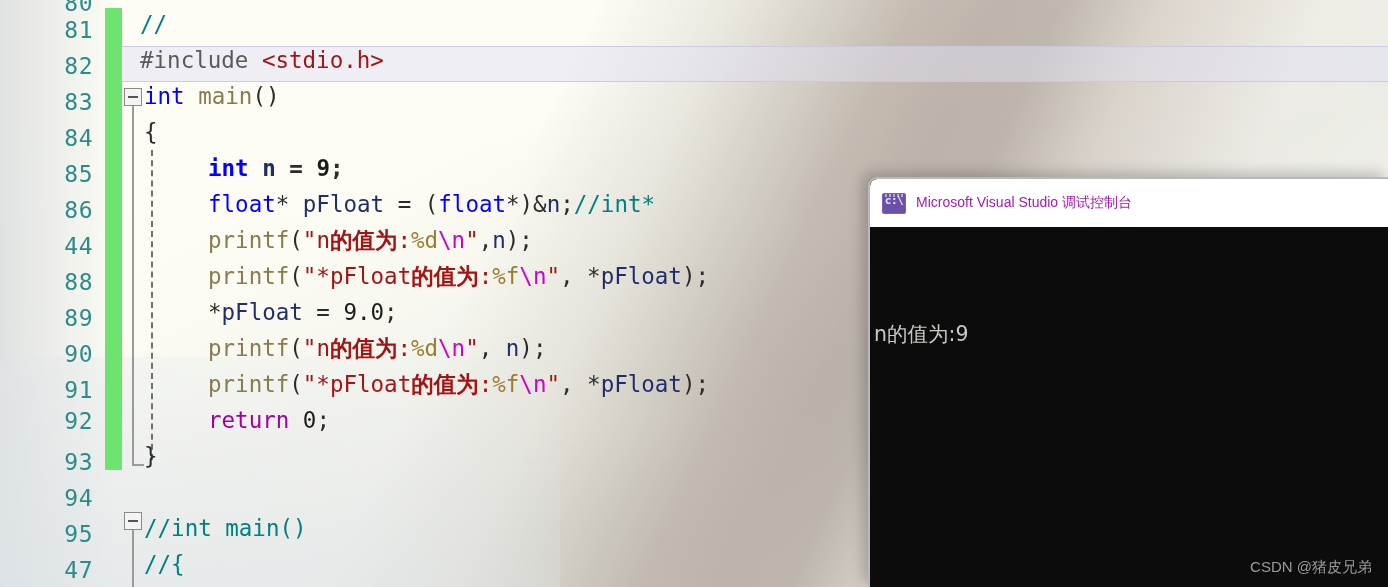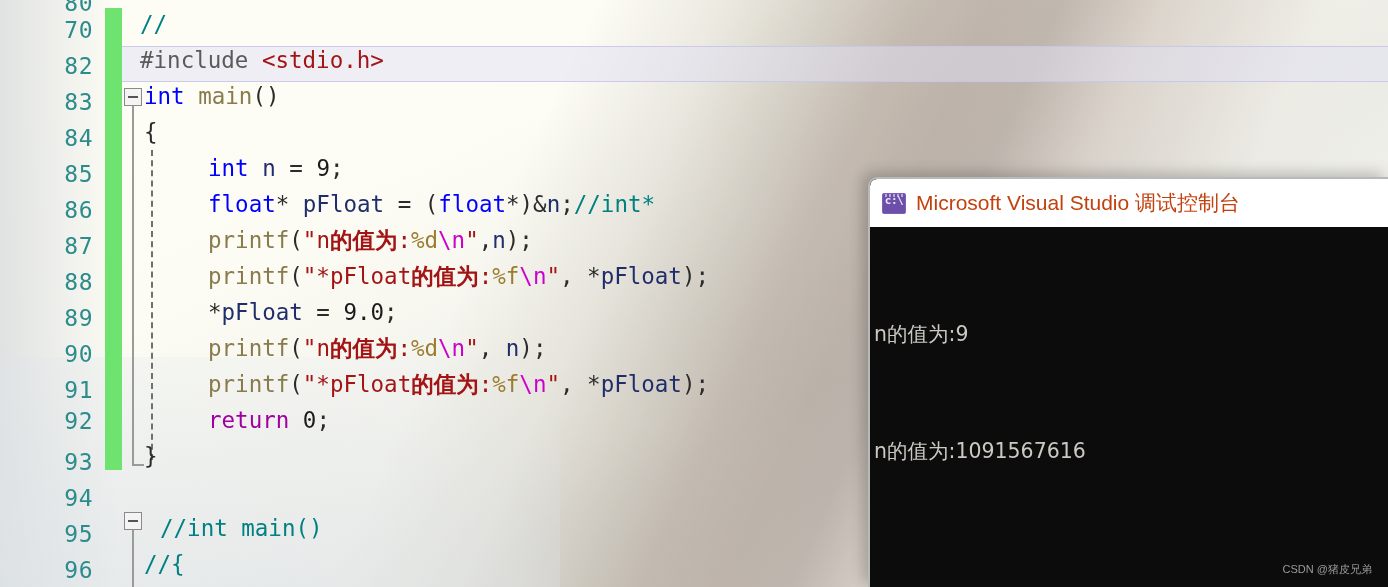--- a/index.html
+++ b/index.html
@@ -171,69 +171,69 @@
     font-family:"DejaVu Sans Mono","Liberation Mono",monospace;
     font-size:11px;font-weight:bold;line-height:12px;
     letter-spacing:-.5px;
   }
   #console-icon .bar{
     position:absolute;left:3px;right:3px;top:1px;height:3px;
     background:repeating-linear-gradient(90deg,#b9a8d8 0 2px,transparent 2px 4px);
   }
   #console-title{
     font-family:"Liberation Sans",sans-serif;
-    font-size:21px;color:#c2410c;white-space:nowrap;
+    font-size:14px;color:#a21caf;white-space:nowrap;
   }
   #console-body{
     padding:4px 0 0 4px;
     font-family:"DejaVu Sans Mono","Liberation Mono",monospace;
     font-size:20.5px;line-height:27px;
     color:#ccc9c2;
     white-space:pre;
     height:362px;overflow:hidden;
     position:relative;
   }
   .cn-cjk{font-family:"DejaVu Sans","Liberation Sans",sans-serif;margin-top:36px;}
 
   #watermark{
     position:absolute;right:16px;bottom:10px;
     font-family:"Liberation Sans",sans-serif;
-    font-size:11px;color:#9a9a9a;
+    font-size:15px;color:#9a9a9a;
     z-index:30;white-space:nowrap;
   }
 </style>
 </head>
 <body>
 
 <div id="editor">
 
   <div id="bg-photo"></div>
   <div id="bg-left-haze"></div>
   <div id="bg-bottom-haze"></div>
 
   <div class="curline-band" style="top:46px;"></div>
 
   <div id="gutter">
     <div class="lnum" style="top:-8px;">80</div>
-    <div class="lnum" style="top:19px;">70</div>
+    <div class="lnum" style="top:19px;">81</div>
     <div class="lnum" style="top:55px;">82</div>
     <div class="lnum" style="top:91px;">83</div>
     <div class="lnum" style="top:127px;">84</div>
     <div class="lnum" style="top:163px;">85</div>
     <div class="lnum" style="top:199px;">86</div>
-    <div class="lnum" style="top:235px;">87</div>
+    <div class="lnum" style="top:235px;">44</div>
     <div class="lnum" style="top:271px;">88</div>
     <div class="lnum" style="top:307px;">89</div>
     <div class="lnum" style="top:343px;">90</div>
     <div class="lnum" style="top:379px;">91</div>
     <div class="lnum" style="top:410px;">92</div>
     <div class="lnum" style="top:451px;">93</div>
     <div class="lnum" style="top:487px;">94</div>
     <div class="lnum" style="top:523px;">95</div>
-    <div class="lnum" style="top:559px;">96</div>
+    <div class="lnum" style="top:559px;">47</div>
   </div>
 
   <div id="change-bar" style="top:8px;height:462px;"></div>
 
   <div class="collapse-box" style="top:88px;"></div>
   <div class="struct-line" style="top:106px;height:358px;"></div>
   <div class="struct-foot" style="top:464px;"></div>
 
   <div class="collapse-box" style="top:512px;"></div>
   <div class="struct-line" style="top:530px;height:57px;"></div>
@@ -252,21 +252,21 @@
 
     <div class="cline" style="top:78px;">
       <span class="ctext" style="left:144px;"><span class="k">int</span><span class="pl"> </span><span class="fn" style="color:#8a7b4d">main</span><span class="pl">()</span></span>
     </div>
 
     <div class="cline" style="top:114px;">
       <span class="ctext" style="left:144px;"><span class="pl">{</span></span>
     </div>
 
     <div class="cline" style="top:150px;">
-      <span class="ctext" style="left:208px;"><span class="k">int</span><span class="pl"> </span><span class="id">n</span><span class="pl"> = </span><span class="num">9</span><span class="pl">;</span></span>
+      <span class="ctext" style="left:208px;font-weight:bold;"><span class="k">int</span><span class="pl"> </span><span class="id">n</span><span class="pl"> = </span><span class="num">9</span><span class="pl">;</span></span>
     </div>
 
     <div class="cline" style="top:186px;">
       <span class="ctext" style="left:208px;"><span class="k">float</span><span class="pl">* </span><span class="id">pFloat</span><span class="pl"> = (</span><span class="k">float</span><span class="pl">*)&amp;</span><span class="id">n</span><span class="pl">;</span><span class="cmt">//int*</span></span>
     </div>
 
     <div class="cline" style="top:222px;">
       <span class="ctext" style="left:208px;"><span class="fn">printf</span><span class="pl">(</span><span class="str">"</span><span class="str">n</span><span class="cjk">的值为</span><span class="str">:</span><span class="spec">%d</span><span class="esc">\n</span><span class="str">"</span><span class="pl">,</span><span class="id">n</span><span class="pl">);</span></span>
     </div>
 
@@ -290,21 +290,21 @@
       <span class="ctext" style="left:208px;"><span class="ret">return</span><span class="pl"> </span><span class="num">0</span><span class="pl">;</span></span>
     </div>
 
     <div class="cline" style="top:438px;">
       <span class="ctext" style="left:144px;"><span class="pl">}</span></span>
     </div>
 
     <div class="cline" style="top:474px;"></div>
 
     <div class="cline" style="top:510px;">
-      <span class="ctext" style="left:160px;text-align:center;"><span class="cmt">//int main()</span></span>
+      <span class="ctext" style="left:144px;text-align:center;"><span class="cmt">//int main()</span></span>
     </div>
 
     <div class="cline" style="top:546px;">
       <span class="ctext" style="left:144px;"><span class="cmt">//{</span></span>
     </div>
 
   </div>
 </div>
 
 <div id="console">
@@ -312,21 +312,20 @@
   <div id="console-titlebar">
     <div id="console-icon">
       <div class="bar"></div>
       <div class="glyph">c:\</div>
     </div>
     <div id="console-title">Microsoft Visual Studio 调试控制台</div>
   </div>
 
   <div id="console-body">
     <div class="cn-cjk">n的值为:9</div>
-    <div class="cn-cjk">n的值为:1091567616</div>
     
     
     
     
   </div>
 
   <div id="watermark">CSDN @猪皮兄弟</div>
 </div>
 
 </body></html>

